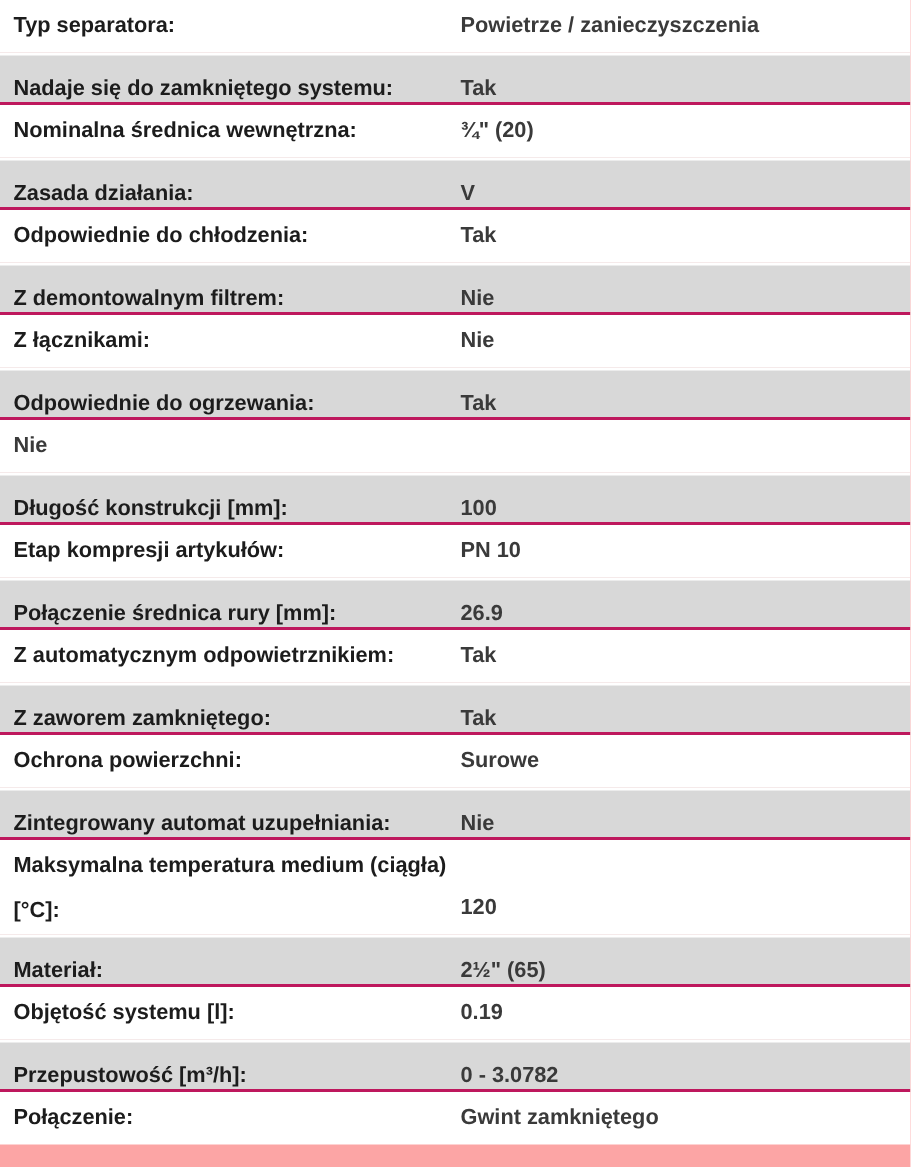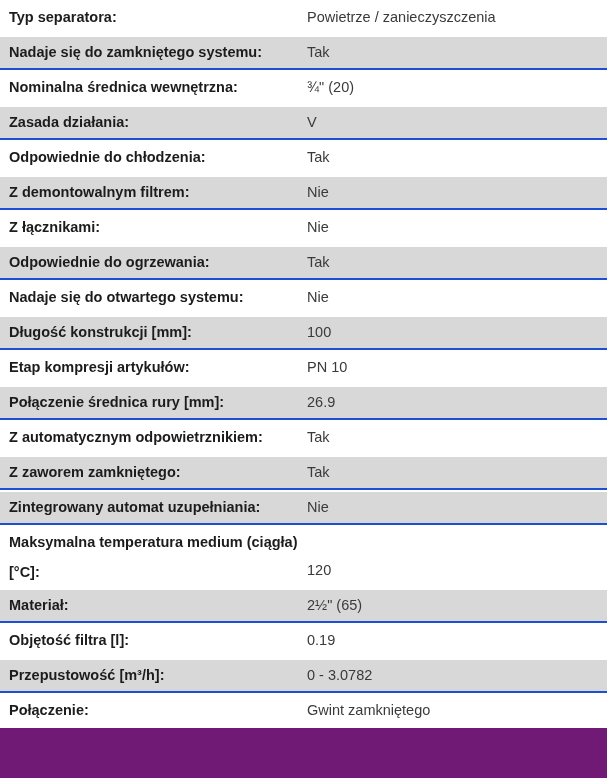--- a/index.html
+++ b/index.html
@@ -4,53 +4,54 @@
 <style>
   html, body {
     margin: 0;
     padding: 0;
     background: #ffffff;
     font-family: "Liberation Sans", sans-serif;
   }
   .page {
     width: 607px;
     height: 778px;
-    background: #701a75;
+    background: #fca5a5;
     overflow: hidden;
   }
   .spec-table {
     width: 607px;
   }
   .spec-row {
     display: flex;
     align-items: center;
     min-height: 35px;
     box-sizing: border-box;
     padding: 0 8px 0 9px;
     background: #ffffff;
   }
   .spec-row.shaded {
     background: #d8d8d8;
     border-top: 2px solid #ffffff;
-    border-bottom: 2px solid #1d4ed8;
+    border-bottom: 2px solid #be185d;
+    align-items: flex-end;
   }
   .spec-label {
     flex: 0 0 298px;
     width: 298px;
     font-size: 14.5px;
     font-weight: 700;
     color: #1c1c1c;
     line-height: 1.25;
     white-space: pre-line;
     letter-spacing: 0;
   }
   .spec-value {
     flex: 1;
     font-size: 14.5px;
-    font-weight: 400;
+    font-weight: 700;
     color: #3a3a3a;
     line-height: 1.25;
   }
   .spec-row.multiline {
     min-height: 63px;
   }
   .spec-row.multiline .spec-label {
     line-height: 30px;
     align-self: center;
   }
@@ -98,21 +99,20 @@
     <div class="spec-label">Z łącznikami:</div>
     <div class="spec-value">Nie</div>
   </div>
 
   <div class="spec-row shaded">
     <div class="spec-label">Odpowiednie do ogrzewania:</div>
     <div class="spec-value">Tak</div>
   </div>
 
   <div class="spec-row">
-    <div class="spec-label">Nadaje się do otwartego systemu:</div>
     <div class="spec-value">Nie</div>
   </div>
 
   <div class="spec-row shaded">
     <div class="spec-label">Długość konstrukcji [mm]:</div>
     <div class="spec-value">100</div>
   </div>
 
   <div class="spec-row">
     <div class="spec-label">Etap kompresji artykułów:</div>
@@ -127,39 +127,43 @@
   <div class="spec-row">
     <div class="spec-label">Z automatycznym odpowietrznikiem:</div>
     <div class="spec-value">Tak</div>
   </div>
 
   <div class="spec-row shaded">
     <div class="spec-label">Z zaworem zamkniętego:</div>
     <div class="spec-value">Tak</div>
   </div>
 
+  <div class="spec-row">
+    <div class="spec-label">Ochrona powierzchni:</div>
+    <div class="spec-value">Surowe</div>
+  </div>
 
   <div class="spec-row shaded">
     <div class="spec-label">Zintegrowany automat uzupełniania:</div>
     <div class="spec-value">Nie</div>
   </div>
 
   <div class="spec-row multiline">
     <div class="spec-label">Maksymalna temperatura medium (ciągła)
 [°C]:</div>
     <div class="spec-value">120</div>
   </div>
 
   <div class="spec-row shaded">
     <div class="spec-label">Materiał:</div>
     <div class="spec-value">2½" (65)</div>
   </div>
 
   <div class="spec-row">
-    <div class="spec-label">Objętość filtra [l]:</div>
+    <div class="spec-label">Objętość systemu [l]:</div>
     <div class="spec-value">0.19</div>
   </div>
 
   <div class="spec-row shaded">
     <div class="spec-label">Przepustowość [m³/h]:</div>
     <div class="spec-value">0 - 3.0782</div>
   </div>
 
   <div class="spec-row">
     <div class="spec-label">Połączenie:</div>

